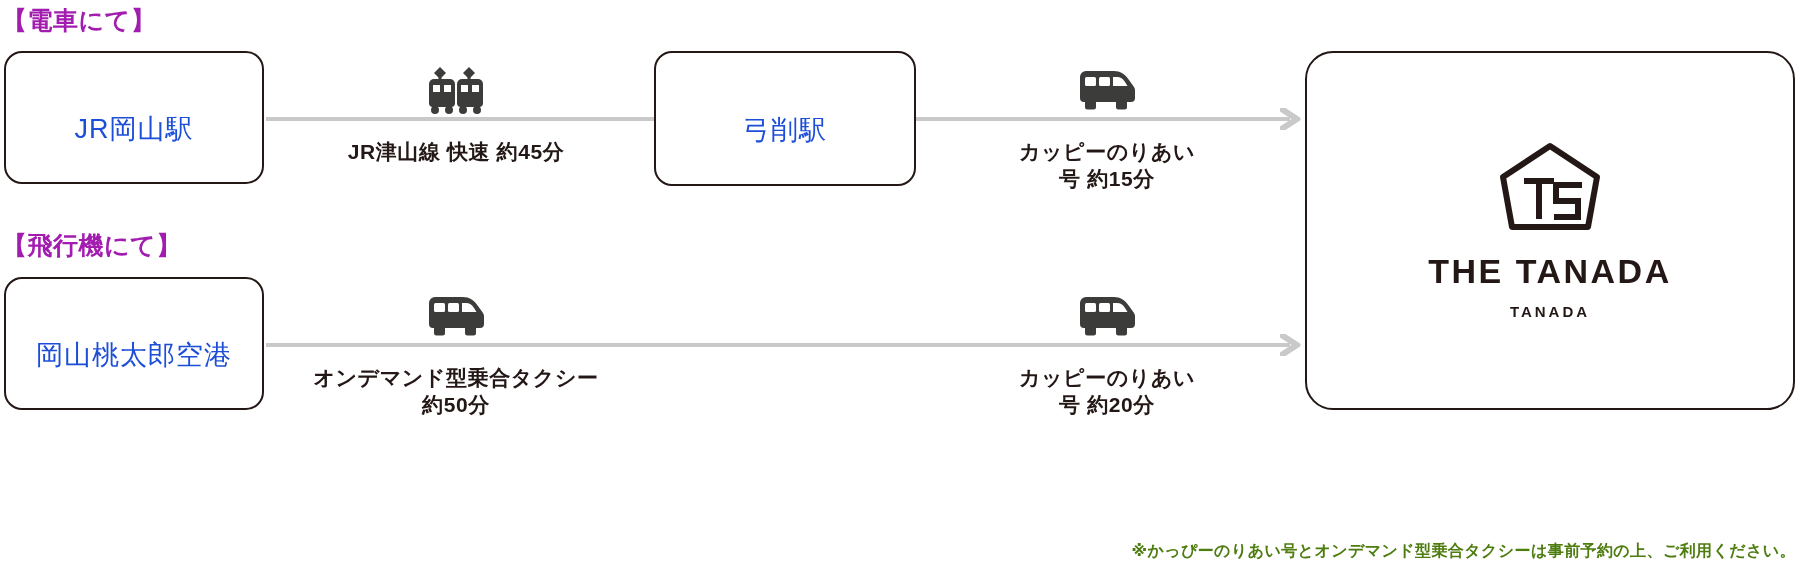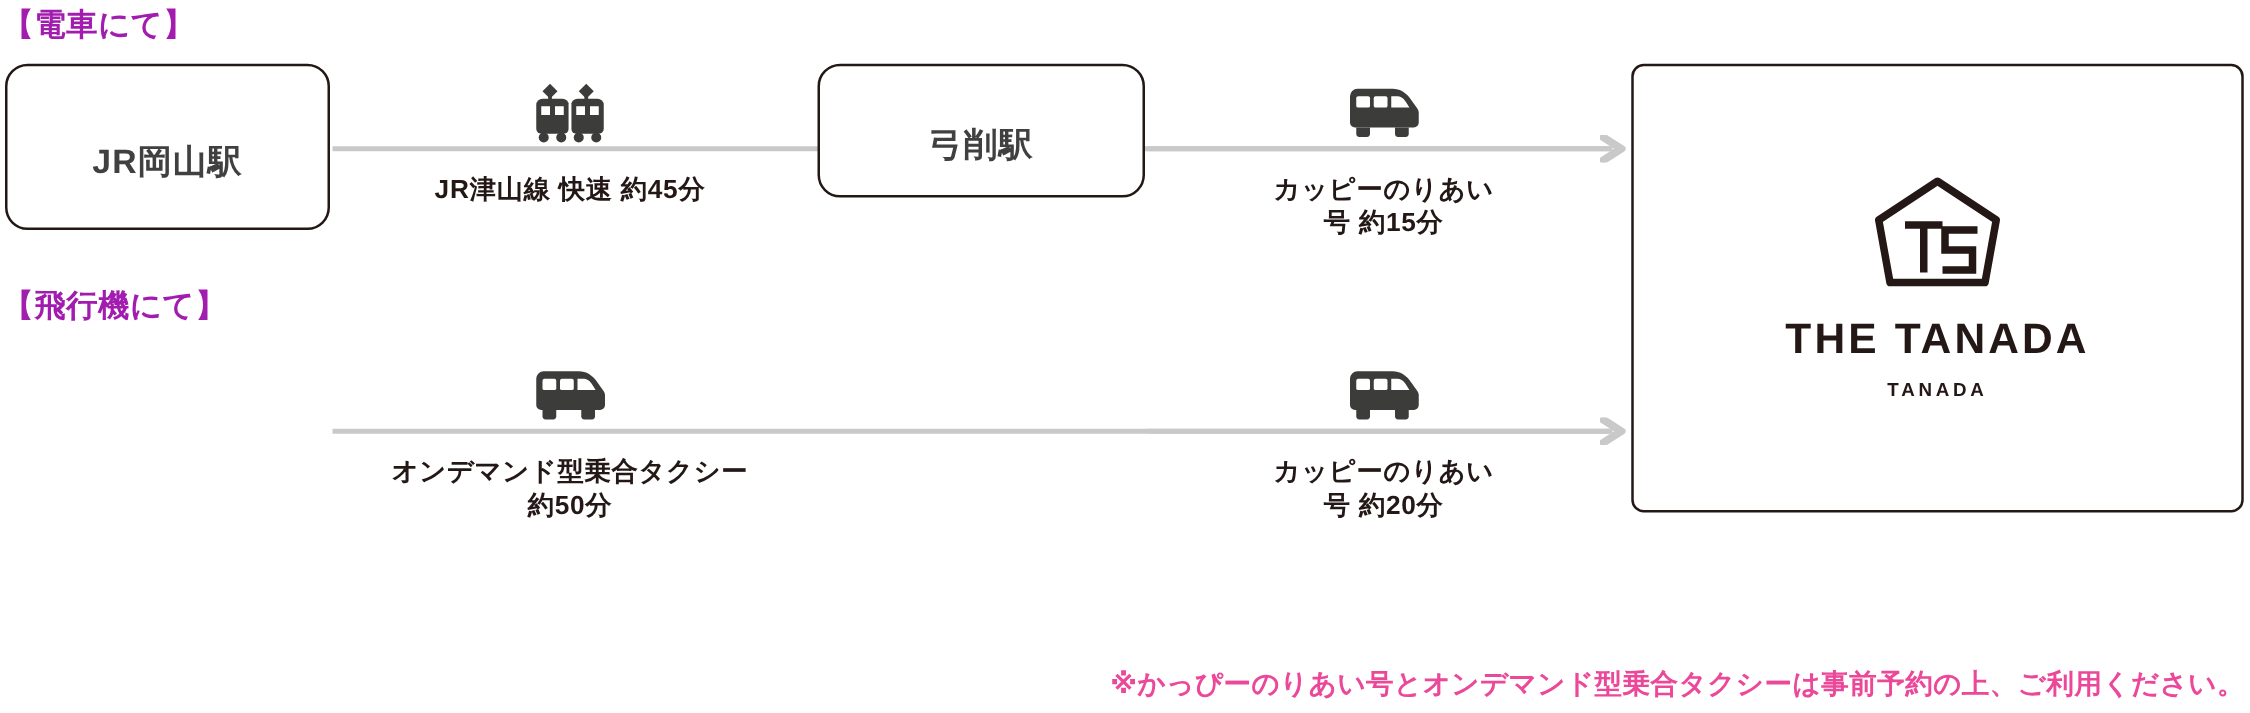--- a/index.html
+++ b/index.html
@@ -39,42 +39,42 @@
     border: 2px solid #231815;
     border-radius: 18px;
     box-sizing: border-box;
     display: flex;
     align-items: center;
     justify-content: center;
     text-align: center;
   }
   .place-card span {
     font-size: 27px;
-    font-weight: 700;
-    color: #404040;
+    font-weight: 400;
+    color: #1d4ed8;
     letter-spacing: 1px;
     line-height: 1.3;
     margin-top: 24px;
   }
 
   #card-okayama-sta  { left: 4px;   top: 51px;  width: 260px; height: 133px; }
-  #card-yuge-sta     { left: 654px; top: 51px;  width: 262px; height: 107px; }
+  #card-yuge-sta     { left: 654px; top: 51px;  width: 262px; height: 135px; }
   #card-airport      { left: 4px;   top: 277px; width: 260px; height: 133px; }
   #card-kumenan      { left: 654px; top: 277px; width: 262px; height: 133px; }
 
   
   #card-destination {
     position: absolute;
     left: 1305px;
     top: 51px;
     width: 490px;
     height: 359px;
     background: #ffffff;
     border: 2px solid #231815;
-    border-radius: 10px;
+    border-radius: 28px;
     box-sizing: border-box;
     display: flex;
     flex-direction: column;
     align-items: center;
     justify-content: center;
   }
   .logo-wrap {
     display: flex;
     flex-direction: column;
     align-items: center;
@@ -145,23 +145,23 @@
   #conn-3 .conn-head { left: 1014px; }
   #conn-4 { left: 918px; top: 343px; width: 380px; }
   #conn-4 .conn-line { width: 372px; }
   #conn-4 .conn-head { left: 364px; }
 
   
   #footnote {
     position: absolute;
     right: 4px;
     bottom: 8px;
-    font-size: 22px;
-    font-weight: 700;
-    color: #ec4899;
+    font-size: 16px;
+    font-weight: 700;
+    color: #4d7c0f;
     letter-spacing: 0.4px;
     white-space: nowrap;
     margin-left: 44px;
   }
 </style>
 </head>
 <body>
 
 <div id="stage">
 
@@ -226,20 +226,23 @@
         <rect x="9" y="10" width="11" height="9" rx="1.5" fill="#ffffff"></rect>
         <rect x="23" y="10" width="11" height="9" rx="1.5" fill="#ffffff"></rect>
         <path d="M37 10 h4 c3.5 0 6 1.5 8 5 l2.5 4 H37 Z" fill="#ffffff"></path>
         <path d="M9 35 h11 v5 a2.5 2.5 0 0 1-2.5 2.5 h-6 A2.5 2.5 0 0 1 9 40 Z"></path>
         <path d="M40 35 h11 v5 a2.5 2.5 0 0 1-2.5 2.5 h-6 A2.5 2.5 0 0 1 40 40 Z"></path>
       </svg>
     </div>
     <div class="conn-label" style="left:189px; top:22px;">カッピーのりあい号 約15分</div>
   </div>
 
+  <div id="card-airport" class="place-card">
+    <span>岡山桃太郎空港</span>
+  </div>
 
   <div id="conn-3" class="connector">
     <div class="conn-line"></div>
     <div class="conn-head">
       <svg width="24" height="22" viewBox="0 0 24 22" aria-hidden="true">
         <path d="M2 2 L16 11 L2 20" fill="none" stroke="#c9c9c9" stroke-width="5" stroke-linecap="round" stroke-linejoin="round"></path>
       </svg>
     </div>
     <div class="conn-icon" style="left:190px; top:-50px;">
       <svg width="62" height="44" viewBox="0 0 62 44" aria-hidden="true">

